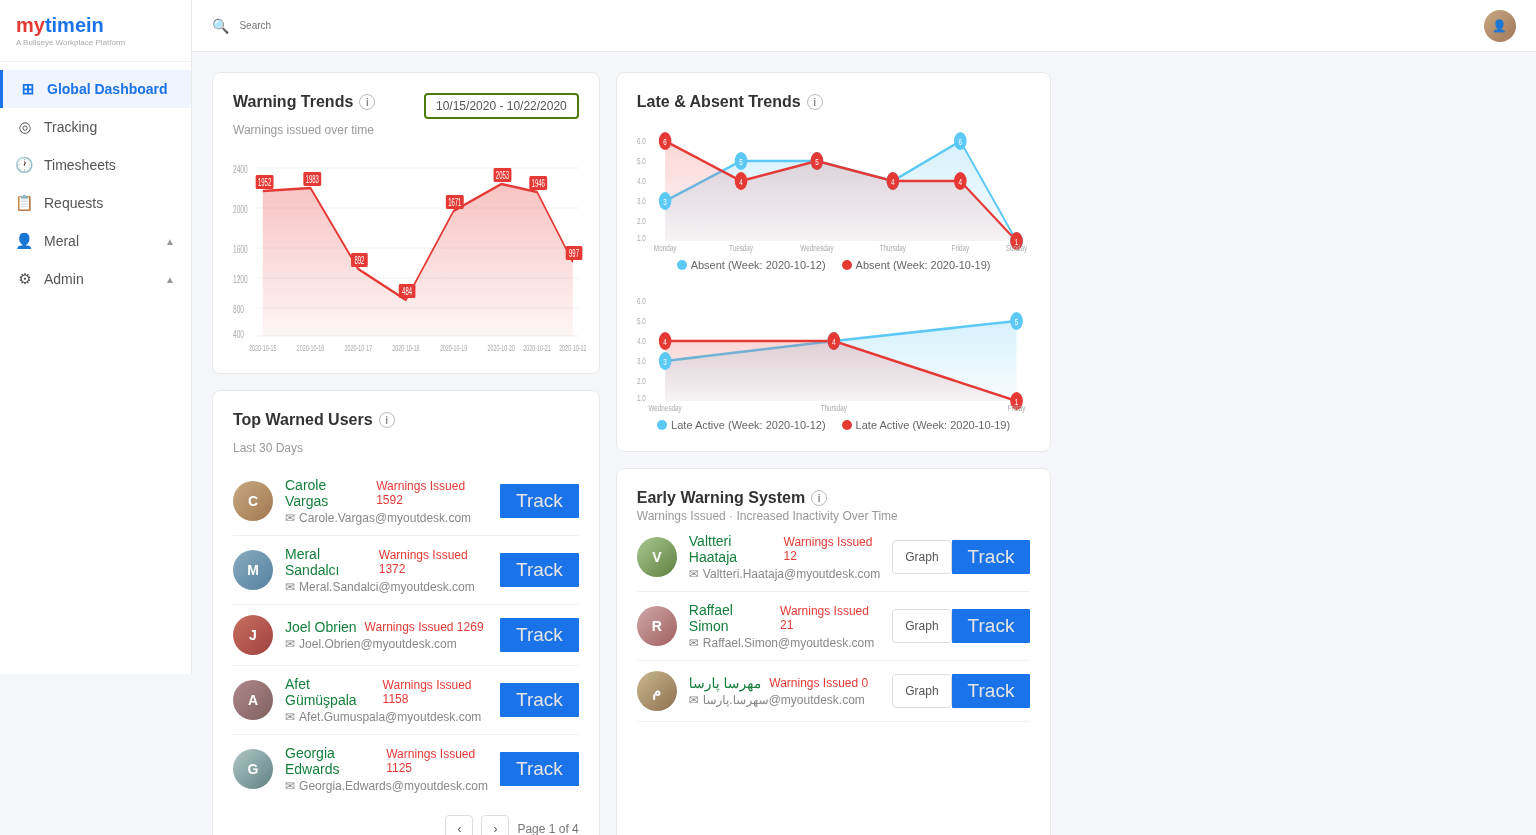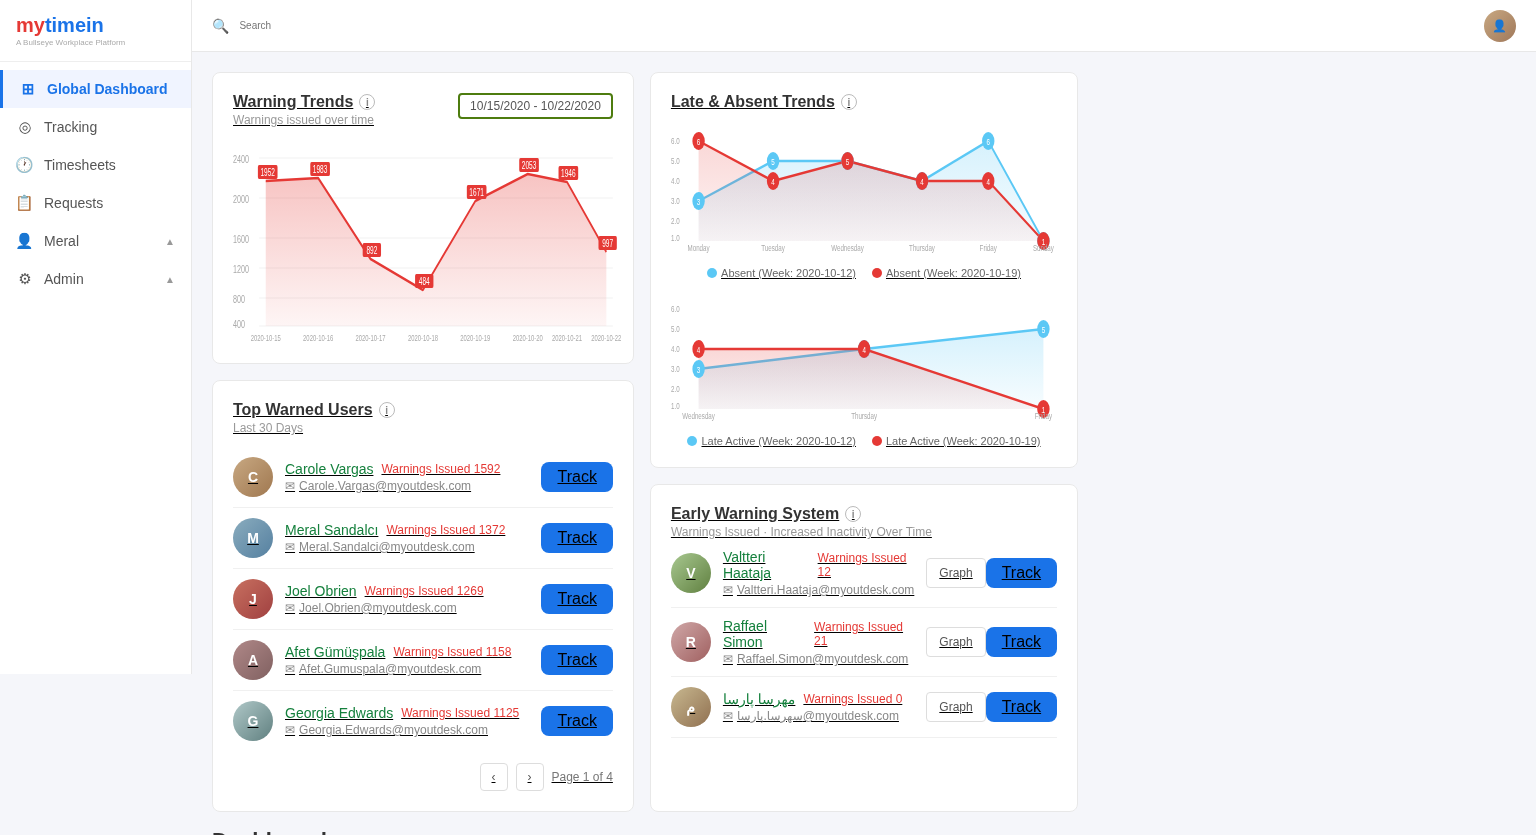--- a/index.html
+++ b/index.html
@@ -55,37 +55,36 @@
       display: flex; align-items: center; justify-content: center;
       color: #fff; font-size: 12px;
     }
 
     
     .content {
       flex: 1;
       overflow-y: auto;
       padding: 20px;
       display: grid;
-      grid-template-columns: 1fr 1fr 1fr;
+      grid-template-columns: 1fr 1fr 1fr 1fr;
       grid-template-rows: auto auto;
       gap: 16px;
-      text-decoration: underline;
     }
 
     .page-title { font-size: 22px; font-weight: 600; color: #333; grid-column: 1 / -1; margin-bottom: 4px; }
 
     
     .card {
       background: #fff;
       border-radius: 8px;
       padding: 20px;
       border: 1px solid #e8e8e8;
     }
     .card-title { font-size: 16px; font-weight: 600; color: #333; display: flex; align-items: center; gap: 6px; }
-    .card-subtitle { font-size: 12px; color: #999; margin-top: 2px; }
+    .card-subtitle { font-size: 12px; color: #999; margin-top: 12px; }
     .info-icon { width: 16px; height: 16px; border-radius: 50%; border: 1px solid #bbb; display: inline-flex; align-items: center; justify-content: center; font-size: 10px; color: #888; cursor: pointer; }
 
     
     .warning-trends-card { grid-column: 1; grid-row: 1; }
     .date-range-badge {
       float: right; border: 2px solid #4d7c0f; border-radius: 4px;
       padding: 4px 10px; font-size: 12px; color: #555; cursor: pointer;
     }
     .chart-area { margin-top: 16px; position: relative; height: 200px; }
 
@@ -104,40 +103,40 @@
       width: 40px; height: 40px; border-radius: 50%; flex-shrink: 0;
       object-fit: cover; overflow: hidden; display: flex; align-items: center; justify-content: center;
       font-size: 14px; font-weight: 600; color: #fff;
     }
     .user-info { flex: 1; }
     .user-name-row { display: flex; align-items: center; gap: 8px; }
     .user-name { font-size: 14px; color: #15803d; font-weight: 500; cursor: pointer; }
     .warnings-badge { font-size: 12px; color: #e53935; font-weight: 500; }
     .user-email { font-size: 12px; color: #888; margin-top: 2px; display: flex; align-items: center; gap: 4px; }
     .track-btn {
-      background: #1a73e8; color: #000000; border: none; border-radius: 8px;
-      padding: 6px 16px; font-size: 16px; cursor: pointer; flex-shrink: 0;
+      background: #1a73e8; color: #e5e5e5; border: none; border-radius: 1px;
+      padding: 6px 16px; font-size: 19px; cursor: pointer; flex-shrink: 0;
     }
     .pagination {
       display: flex; align-items: center; justify-content: flex-end;
       margin-top: 12px; gap: 8px;
     }
     .page-btn {
       width: 28px; height: 28px; border: 1px solid #ddd; border-radius: 4px;
       background: #fff; cursor: pointer; display: flex; align-items: center; justify-content: center;
       font-size: 12px; color: #555;
     }
     .page-text { font-size: 12px; color: #777; }
 
     
     .right-panel { grid-column: 2; grid-row: 1 / 3; display: flex; flex-direction: column; gap: 16px; }
 
     
     .late-absent-card { flex: 0 0 auto; }
-    .legend { display: flex; gap: 16px; margin-top: 12px; justify-content: center; }
+    .legend { display: flex; gap: 16px; margin-top: 4px; justify-content: center; }
     .legend-item { display: flex; align-items: center; gap: 4px; font-size: 11px; color: #666; }
     .legend-dot { width: 10px; height: 10px; border-radius: 50%; }
 
     
     .early-warning-card { flex: 1; }
     .ew-subtitle { font-size: 12px; color: #999; margin-top: 2px; }
     .ew-user-item {
       display: flex; align-items: center; padding: 10px 0;
       border-bottom: 1px solid #f0f0f0; gap: 12px;
     }

